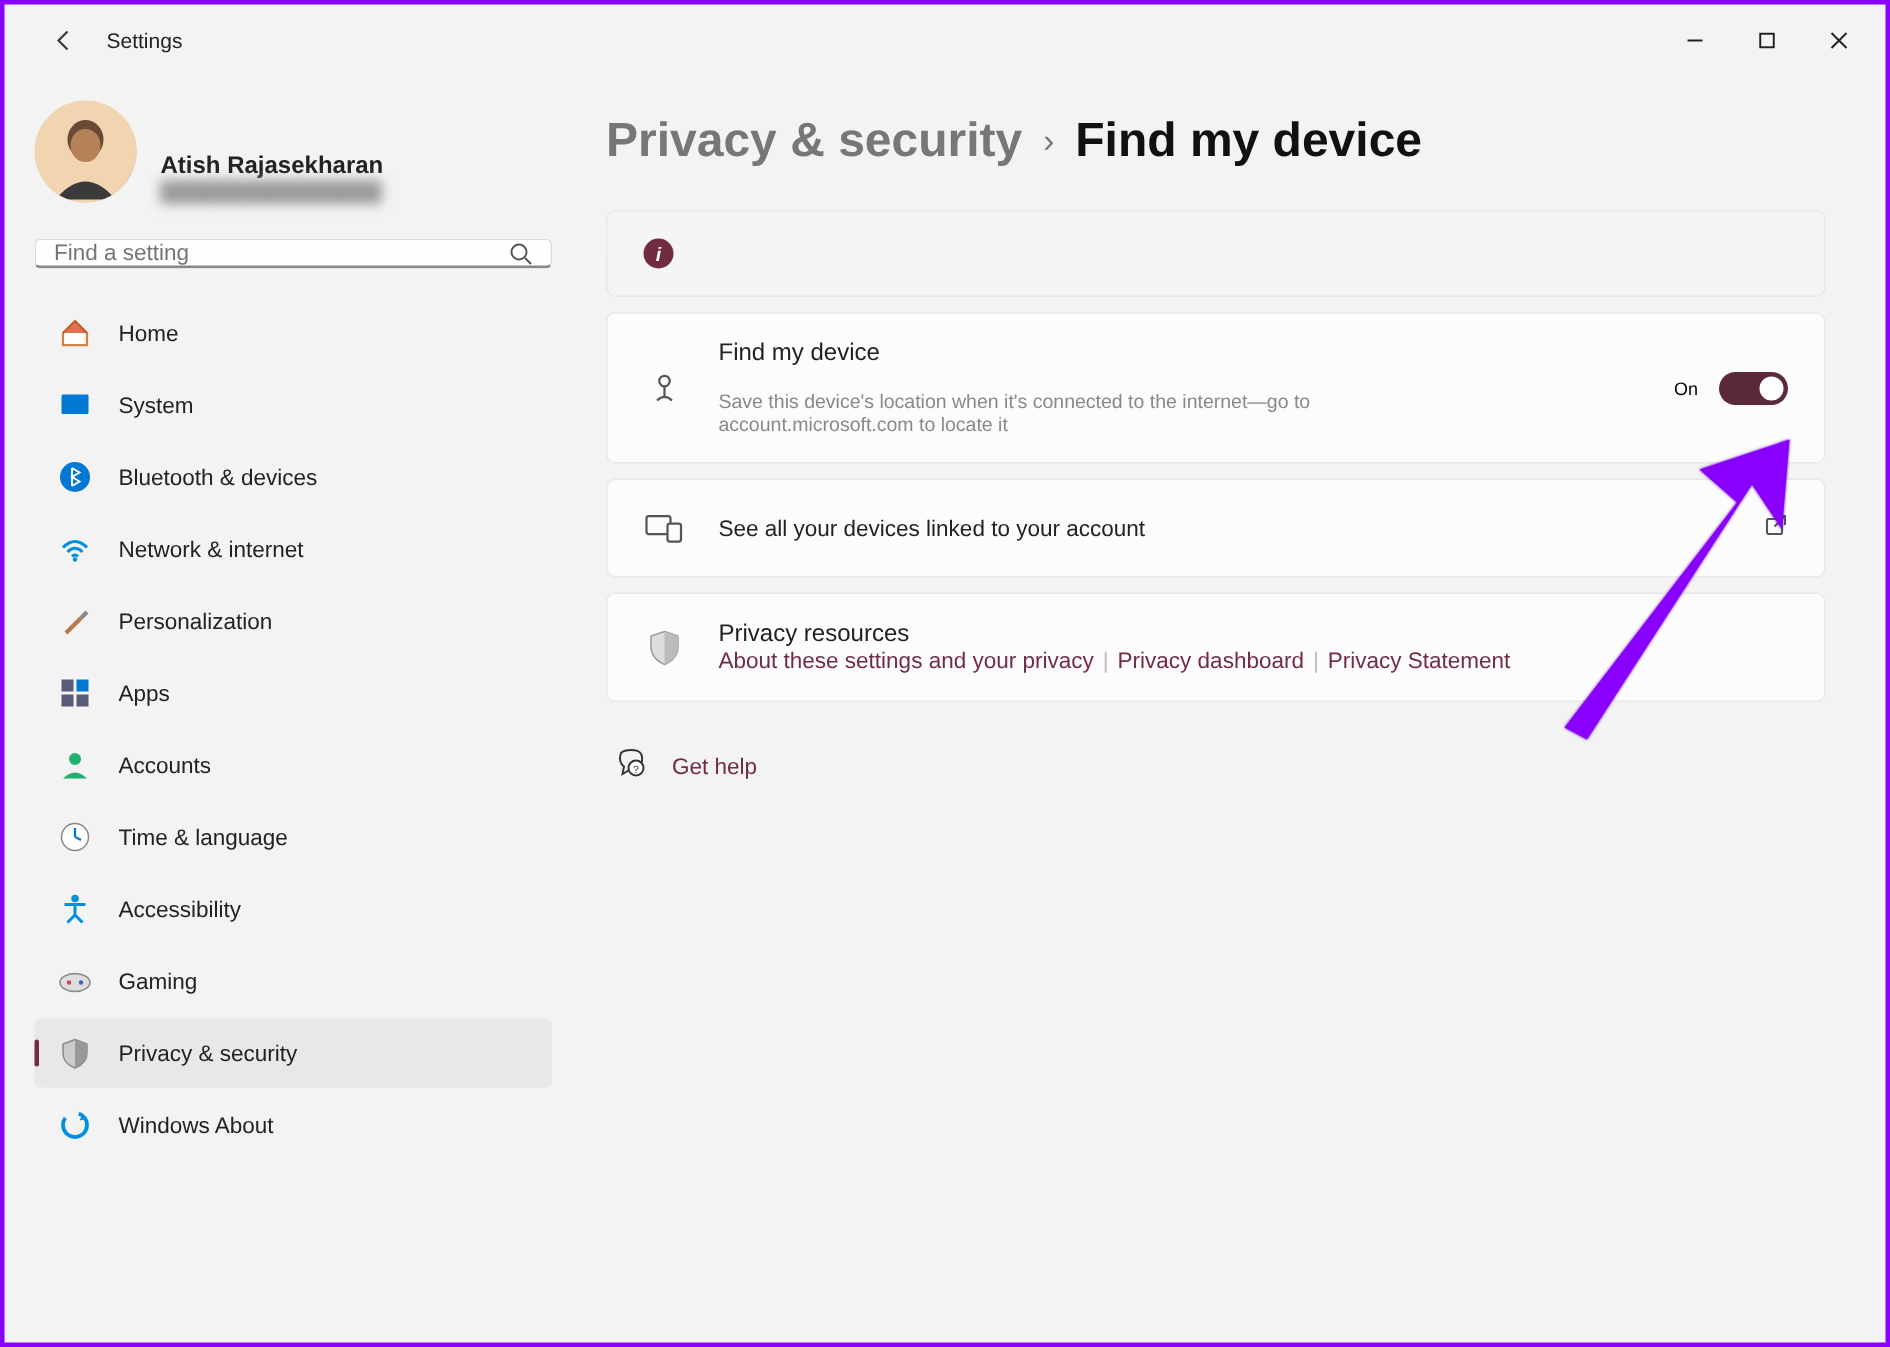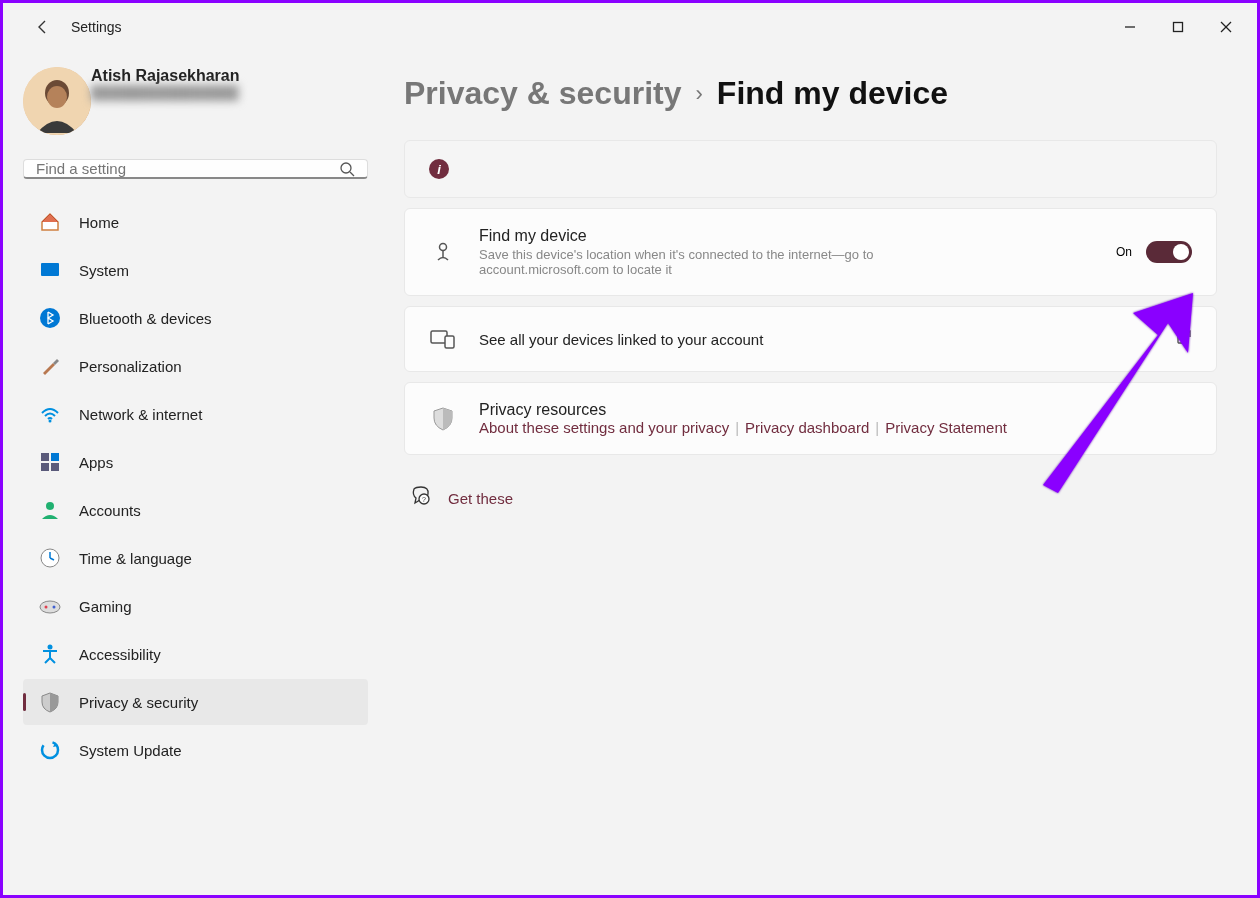--- a/index.html
+++ b/index.html
@@ -18,21 +18,21 @@
 .back-btn {
   width: 40px; height: 40px; display: flex; align-items: center; justify-content: center;
   cursor: pointer; border-radius: 4px;
 }
 .title-text { font-size: 14px; margin-left: 8px; color: #222; }
 .win-controls { margin-left: auto; display: flex; gap: 2px; }
 .win-btn { width: 46px; height: 32px; display: flex; align-items: center; justify-content: center; cursor: pointer; }
 
 .layout { display: flex; height: calc(100% - 48px); }
 .sidebar { width: 385px; padding: 0 12px; }
-.profile { display: flex; align-items: flex-start; padding: 16px 8px 8px 8px; }
+.profile { display: flex; align-items: flex-end; padding: 16px 8px 8px 8px; gap: 16px; }
 .avatar {
   width: 68px; height: 68px; border-radius: 50%;
   background: linear-gradient(135deg, #f5d9b5 0%, #d4a574 100%);
   display:flex;align-items:center;justify-content:center;overflow:hidden;
 }
 .avatar svg{width:68px;height:68px}
 .profile-name { font-size: 16px; font-weight: 600; color: #222; }
 .profile-email { font-size: 13px; color: #999; filter: blur(4px); }
 .search-box {
   margin: 16px 8px; height: 20px; background: #fefefe;
@@ -74,21 +74,21 @@
 .card.info { background: #f5f5f5; }
 .info-icon {
   width: 20px; height: 20px; background: #712d3f; border-radius: 50%;
   display:flex;align-items:center;justify-content:center;
   color:#fff;font-weight:bold;font-size:13px;font-style:italic;
   flex-shrink:0;
 }
 .card-icon { width: 28px; height: 28px; flex-shrink:0; display:flex;align-items:center;justify-content:center; }
 .card-body { flex: 1; }
 .card-title { font-size: 16px; color: #222; }
-.card-sub { font-size: 13px; color: #888; margin-top: 2px; max-width: 520px; }
+.card-sub { font-size: 13px; color: #888; margin-top: 15px; max-width: 520px; }
 .card-text { font-size: 15px; color: #222; }
 .toggle-wrap{display:flex;align-items:center;gap:14px}
 .toggle-label{font-size:12px}
 .toggle {
   width: 46px; height: 22px; background: #5a2a38; border-radius: 11px;
   position: relative; cursor: pointer;
 }
 .toggle::after {
   content:""; position:absolute; right:3px; top:3px;
   width:16px; height:16px; background:#fff; border-radius:50%;
@@ -183,34 +183,34 @@
             <svg width="22" height="22">
               <circle cx="11" cy="11" r="10" fill="#0078d4"></circle>
               <path d="M9 5 L14 8 L9 11 L14 14 L9 17 M9 5 V17" stroke="#fff" stroke-width="1.3" fill="none"></path>
             </svg>
           </span>
         <span>Bluetooth &amp; devices</span>
       </li>
       <li class="nav-item">
         <span class="nav-icon">
             <svg width="22" height="22">
+              <path d="M3 10 Q11 2 19 10 M6 13 Q11 8 16 13 M9 16 Q11 14 13 16" stroke="#0090e0" stroke-width="2" fill="none"></path>
+              <circle cx="11" cy="18" r="1.5" fill="#0090e0"></circle>
+            </svg>
+          </span>
+        <span>Network &amp; internet</span>
+      </li>
+      <li class="nav-item">
+        <span class="nav-icon">
+            <svg width="22" height="22">
               <path d="M4 18 L14 8 L16 10 L6 20 Z" fill="#b87850"></path>
               <path d="M14 8 L18 4 L20 6 L16 10 Z" fill="#888"></path>
             </svg>
           </span>
         <span>Personalization</span>
-      </li>
-      <li class="nav-item">
-        <span class="nav-icon">
-            <svg width="22" height="22">
-              <path d="M3 10 Q11 2 19 10 M6 13 Q11 8 16 13 M9 16 Q11 14 13 16" stroke="#0090e0" stroke-width="2" fill="none"></path>
-              <circle cx="11" cy="18" r="1.5" fill="#0090e0"></circle>
-            </svg>
-          </span>
-        <span>Network &amp; internet</span>
       </li>
       <li class="nav-item">
         <span class="nav-icon">
             <svg width="22" height="22">
               <rect x="2" y="2" width="8" height="8" fill="#5a5a7a"></rect>
               <rect x="12" y="2" width="8" height="8" fill="#0078d4"></rect>
               <rect x="2" y="12" width="8" height="8" fill="#5a5a7a"></rect>
               <rect x="12" y="12" width="8" height="8" fill="#5a5a7a"></rect>
             </svg>
           </span>
@@ -230,53 +230,53 @@
             <svg width="22" height="22">
               <circle cx="11" cy="11" r="9" fill="#fff" stroke="#888"></circle>
               <path d="M11 11 L11 5 M11 11 L15 13" stroke="#0078d4" stroke-width="1.5"></path>
             </svg>
           </span>
         <span>Time &amp; language</span>
       </li>
       <li class="nav-item">
         <span class="nav-icon">
             <svg width="22" height="22">
+              <circle cx="11" cy="4" r="2.5" fill="#0090e0"></circle>
+              <path d="M4 8 L18 8 M11 8 V15 M11 15 L6 20 M11 15 L16 20" stroke="#0090e0" stroke-width="2" fill="none"></path>
+            </svg>
+          </span>
+        <span>Accessibility</span>
+      </li>
+      <li class="nav-item">
+        <span class="nav-icon">
+            <svg width="22" height="22">
               <ellipse cx="11" cy="12" rx="10" ry="6" fill="#ddd" stroke="#888"></ellipse>
               <circle cx="7" cy="12" r="1.5" fill="#e04050"></circle>
               <circle cx="15" cy="12" r="1.5" fill="#4060d0"></circle>
             </svg>
           </span>
         <span>Gaming</span>
       </li>
-      <li class="nav-item">
-        <span class="nav-icon">
-            <svg width="22" height="22">
-              <circle cx="11" cy="4" r="2.5" fill="#0090e0"></circle>
-              <path d="M4 8 L18 8 M11 8 V15 M11 15 L6 20 M11 15 L16 20" stroke="#0090e0" stroke-width="2" fill="none"></path>
-            </svg>
-          </span>
-        <span>Accessibility</span>
-      </li>
       <li class="nav-item active">
         <span class="nav-icon">
             <svg width="22" height="22">
               <path d="M11 2 L19 5 V11 Q19 18 11 21 Q3 18 3 11 V5 Z" fill="#ccc" stroke="#888"></path>
               <path d="M11 2 L19 5 V11 Q19 18 11 21 V2" fill="#999"></path>
             </svg>
           </span>
         <span>Privacy &amp; security</span>
       </li>
       <li class="nav-item">
         <span class="nav-icon">
             <svg width="22" height="22">
               <circle cx="11" cy="11" r="8" fill="none" stroke="#0090e0" stroke-width="2.5" stroke-dasharray="30 10"></circle>
               <path d="M16 4 L19 7 L14 8 Z" fill="#0090e0"></path>
             </svg>
           </span>
-        <span>System Update</span>
+        <span>Windows About</span>
       </li>
     </ul>
   </div>
 
   <div class="main">
     <div class="breadcrumb">
       <span class="parent">Privacy &amp; security</span>
       <span class="sep">›</span>
       <span class="current">Find my device</span>
     </div>
@@ -336,21 +336,21 @@
     </div>
 
     <div class="help-row">
       <span>
         <svg width="22" height="22" viewBox="0 0 22 22">
             <path d="M4 4 Q2 10 6 13 L5 18 L10 15 Q17 16 18 9 Q19 2 11 2 Q6 2 4 4 Z" fill="none" stroke="#333" stroke-width="1.3"></path>
             <circle cx="14" cy="14" r="5" fill="#fcfcfc" stroke="#333" stroke-width="1.3"></circle>
             <text x="14" y="17" text-anchor="middle" font-size="7" fill="#333">?</text>
           </svg>
       </span>
-      <span class="help-link">Get these</span>
+      <span class="help-link">Get help</span>
     </div>
   </div>
 </div>
 
 <svg class="arrow-annotation" style="left:1020px;top:280px" width="200" height="220">
   <defs>
       <filter id="sh">
         <feDropShadow dx="0" dy="0" stdDeviation="1" flood-color="#5a00b0"></feDropShadow>
       </filter>
     </defs>

